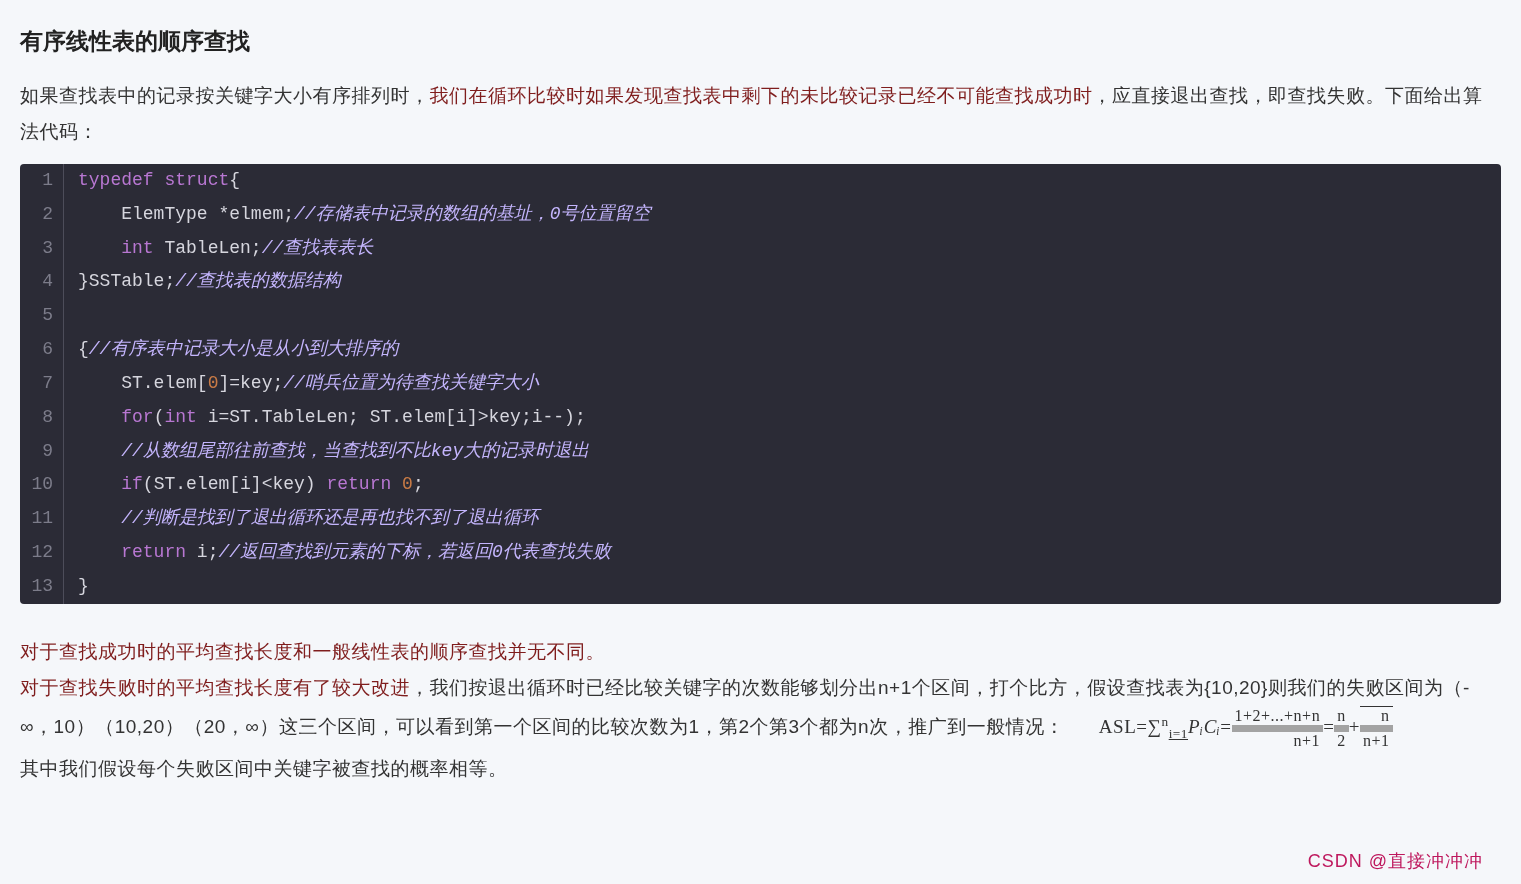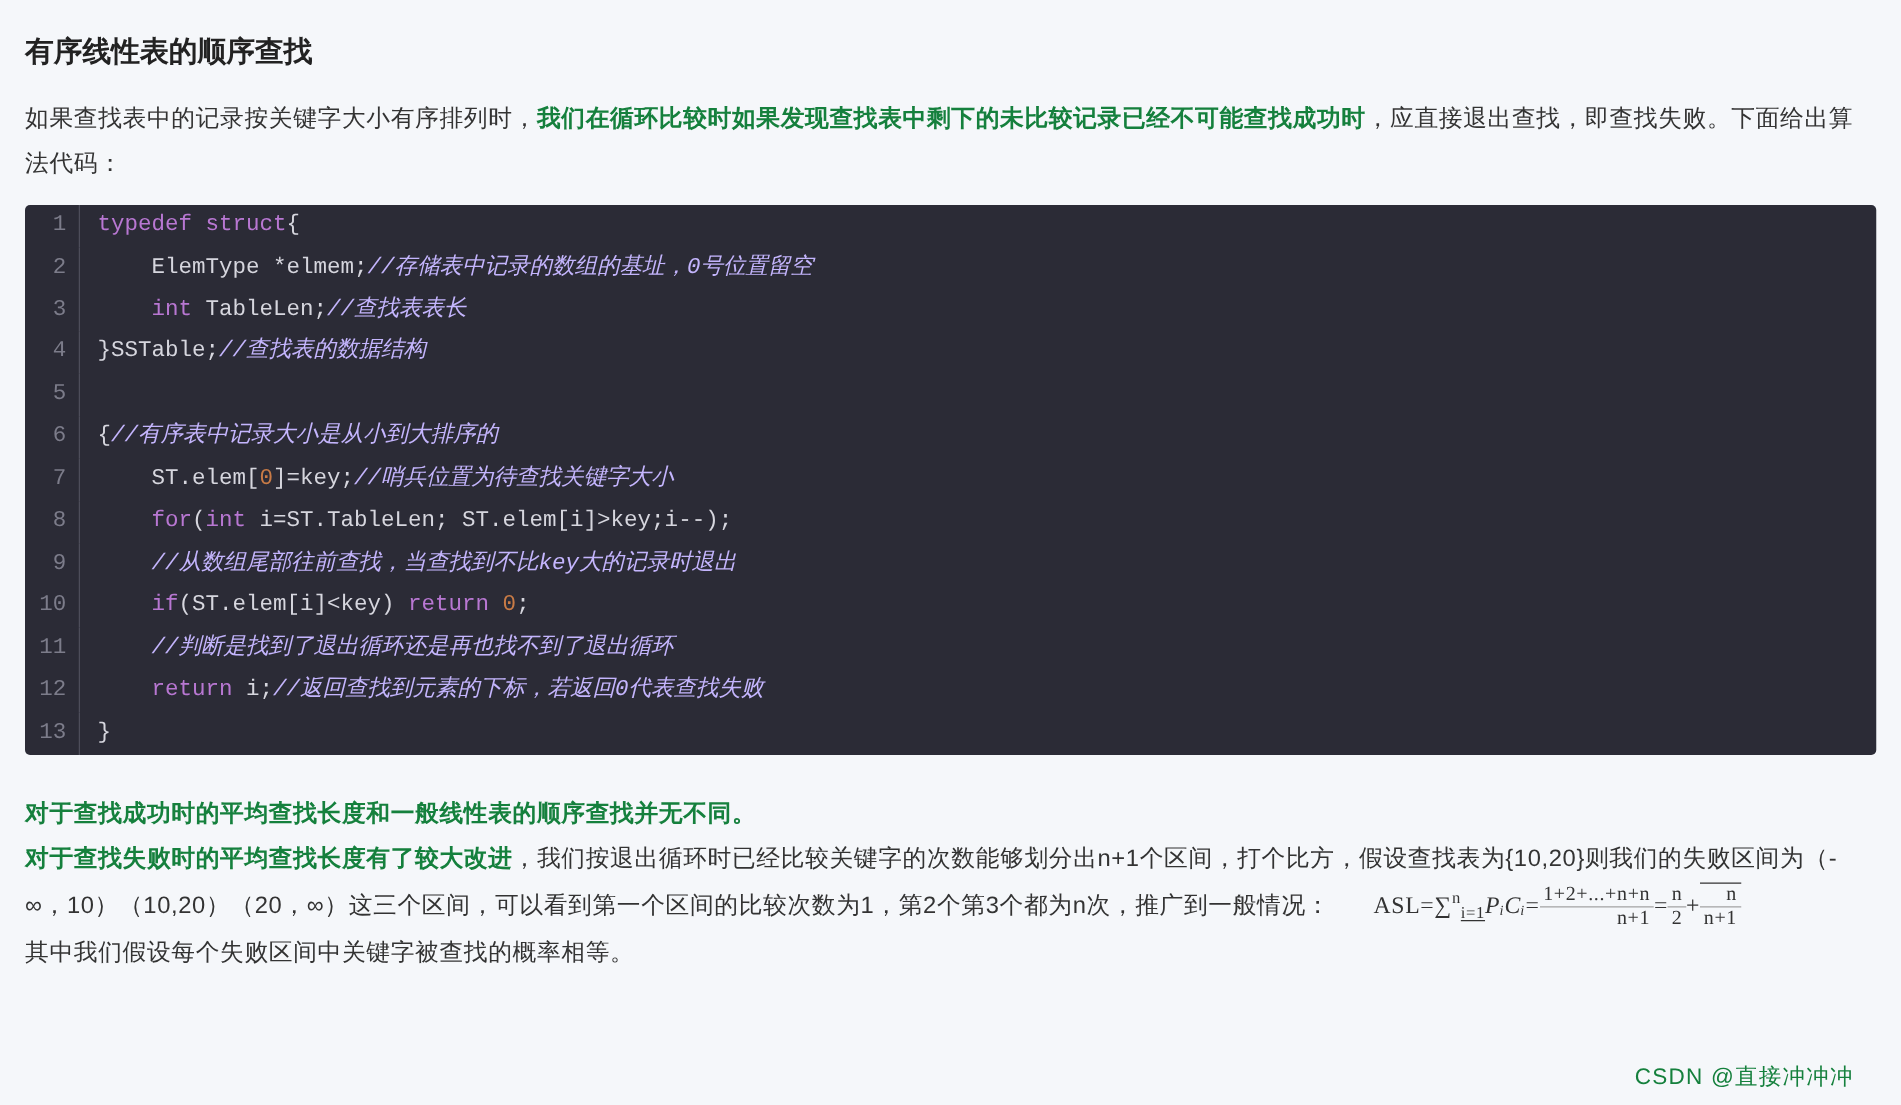--- a/index.html
+++ b/index.html
@@ -13,21 +13,21 @@
     }
     h2 {
       font-size: 23px;
       font-weight: 700;
       color: #222;
       margin-bottom: 14px;
     }
     .intro, .after {
       letter-spacing: 0.5px;
     }
-    .hl-purple { color: #15803d; font-weight: bold; }
+    .hl-purple { color: #7f1d1d; }
     .code-block {
       margin: 14px 0 30px 0;
       background: #2b2b36;
       border-radius: 4px;
       overflow: hidden;
       font-family: "Consolas", "Courier New", monospace;
       font-size: 18px;
       line-height: 1.88;
     }
     .code-row { display: flex; }
@@ -58,32 +58,32 @@
     }
     .frac {
       display: inline-flex;
       flex-direction: column;
       vertical-align: middle;
       text-align: right;
       font-size: 16px;
       line-height: 1.15;
     }
     .frac .num   { padding: 0 3px; }
-    .frac .denom { border-top: 1px solid #a3a3a3; padding: 0 3px; }
+    .frac .denom { border-top: 7px solid #a3a3a3; padding: 0 3px; }
     sub { font-size: 0.7em; text-decoration: underline; }
     sup { font-size: 0.7em; }
     .overline {
       display: inline-block;
       border-top: 1px solid #333;
     }
     .watermark {
       position: fixed;
       bottom: 6px;
       right: 38px;
-      color: #15803d;
+      color: #be185d;
       font-size: 18px;
       letter-spacing: 1px;
       pointer-events: none;
     }
   </style>
 </head>
 <body>
 
 <h2>有序线性表的顺序查找</h2>
 

